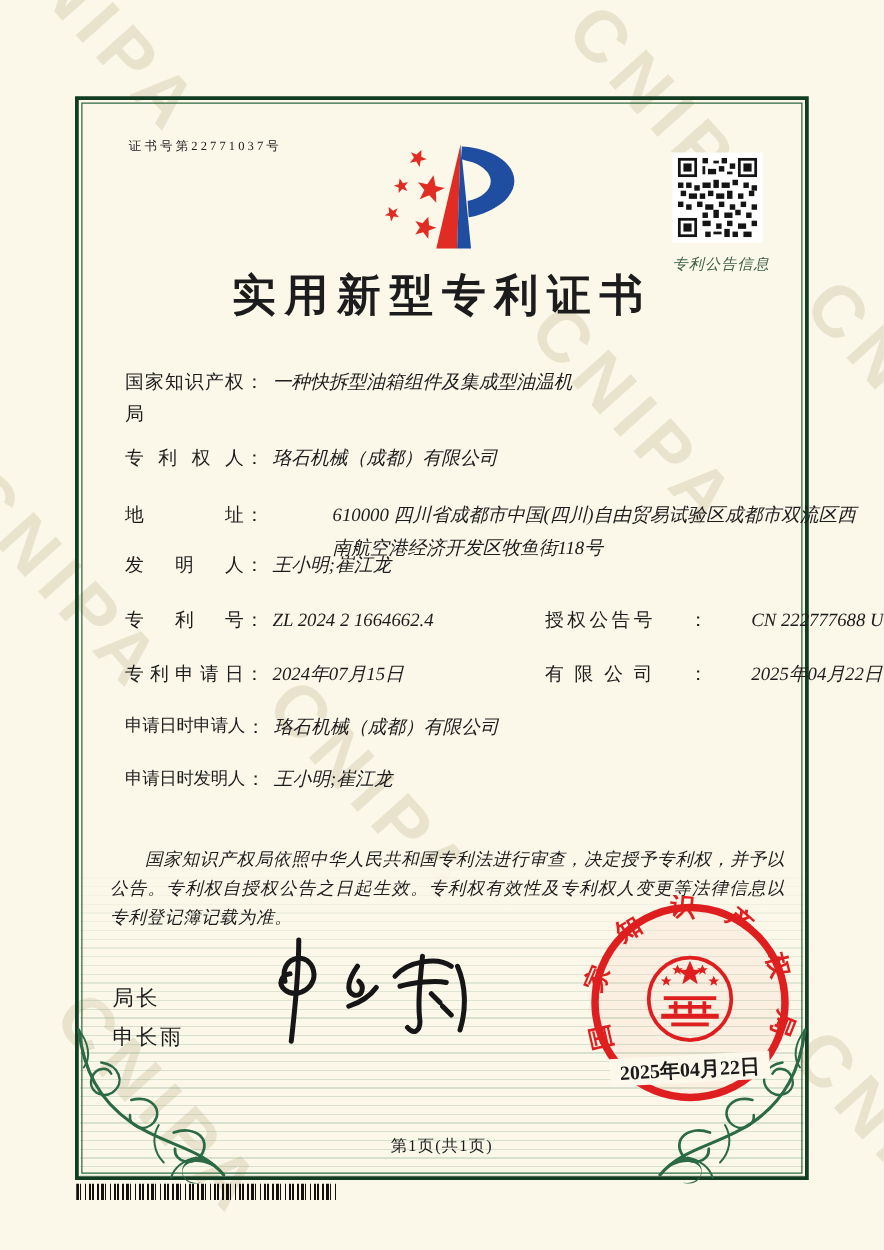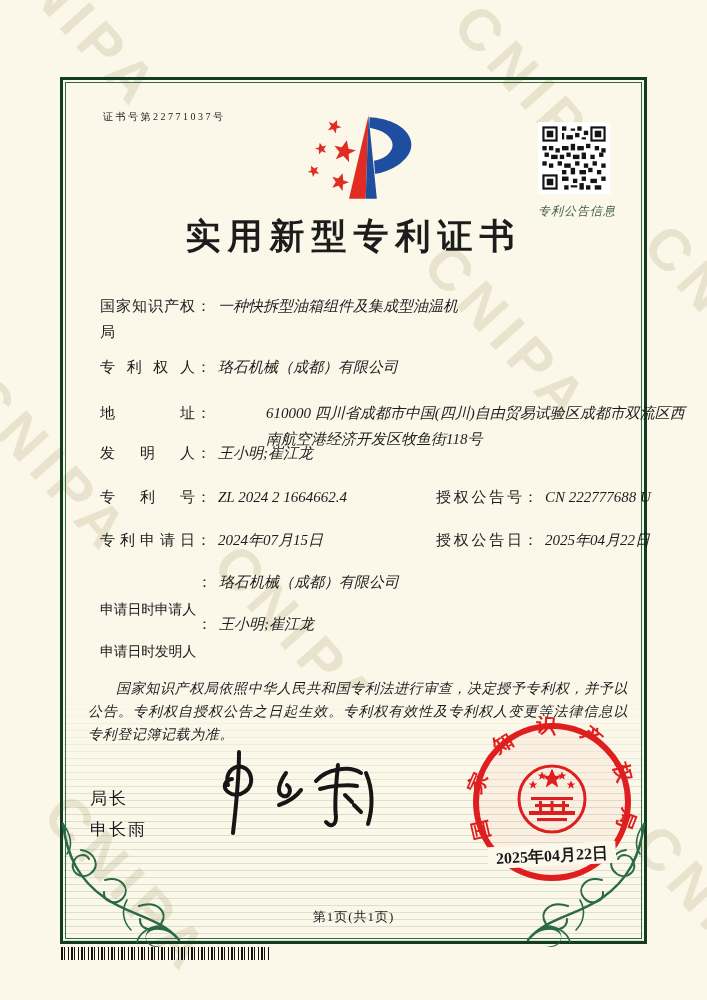--- a/index.html
+++ b/index.html
@@ -30,25 +30,25 @@
   .qr-box{position:absolute;left:538px;top:122px;width:72px;text-align:center;z-index:4;}
   .qr-box svg{background:#ffffff;display:block;}
   .qr-label{margin-top:9px;font-size:12px;letter-spacing:1px;color:#3f6049;
       font-style:italic;white-space:nowrap;}
   .title{position:absolute;left:60px;top:213px;width:587px;text-align:center;
       font-size:35px;font-weight:700;letter-spacing:7px;z-index:4;}
 
   
   .row{position:absolute;left:100px;display:flex;font-size:15px;z-index:4;line-height:26px;}
   .lbl{display:inline-block;width:95px;text-align:justify;text-align-last:justify;}
-  .lbl.wide{width:96px;font-size:14px;text-align-last:justify;letter-spacing:-0.3px;margin-top:28px;}
+  .lbl.wide{width:96px;font-size:14px;text-align-last:justify;letter-spacing:-0.3px;}
   .colon{margin:0 7px 0 1px;}
   .val{white-space:nowrap;font-style:italic;}
   .val.wrap{white-space:normal;width:430px;margin-left:48px;}
-  .rcol{display:flex;margin-left:60px;}
+  .rcol{display:flex;margin-left:60px;gap:28px;}
   .rlbl{display:inline-block;width:86px;text-align:justify;text-align-last:justify;}
 
   .paragraph{position:absolute;left:88px;top:677px;width:540px;z-index:4;
       font-size:14px;line-height:23px;font-style:italic;letter-spacing:0.6px;
       text-indent:2em;text-align:justify;}
 
   .director{position:absolute;left:90px;top:783px;z-index:4;
       font-family:"Liberation Sans","DejaVu Sans",sans-serif;font-size:17px;
       letter-spacing:2px;line-height:31px;}
   .signature{position:absolute;left:198px;top:745px;z-index:4;}
@@ -220,21 +220,21 @@
       <span class="rlbl">授权公告号</span>
         <span class="colon">：</span>
       <span class="val">CN 222777688 U</span>
     </span>
   </div>
   <div class="row" style="top:527px">
     <span class="lbl">专利申请日</span>
       <span class="colon">：</span>
     <span class="val" style="width:158px">2024年07月15日</span>
     <span class="rcol">
-      <span class="rlbl">授权公告日</span>
+      <span class="rlbl">有限公司</span>
         <span class="colon">：</span>
       <span class="val">2025年04月22日</span>
     </span>
   </div>
   <div class="row" style="top:569px">
     <span class="lbl wide">申请日时申请人</span>
       <span class="colon">：</span>
     <span class="val">珞石机械（成都）有限公司</span>
   </div>
   <div class="row" style="top:611px">

